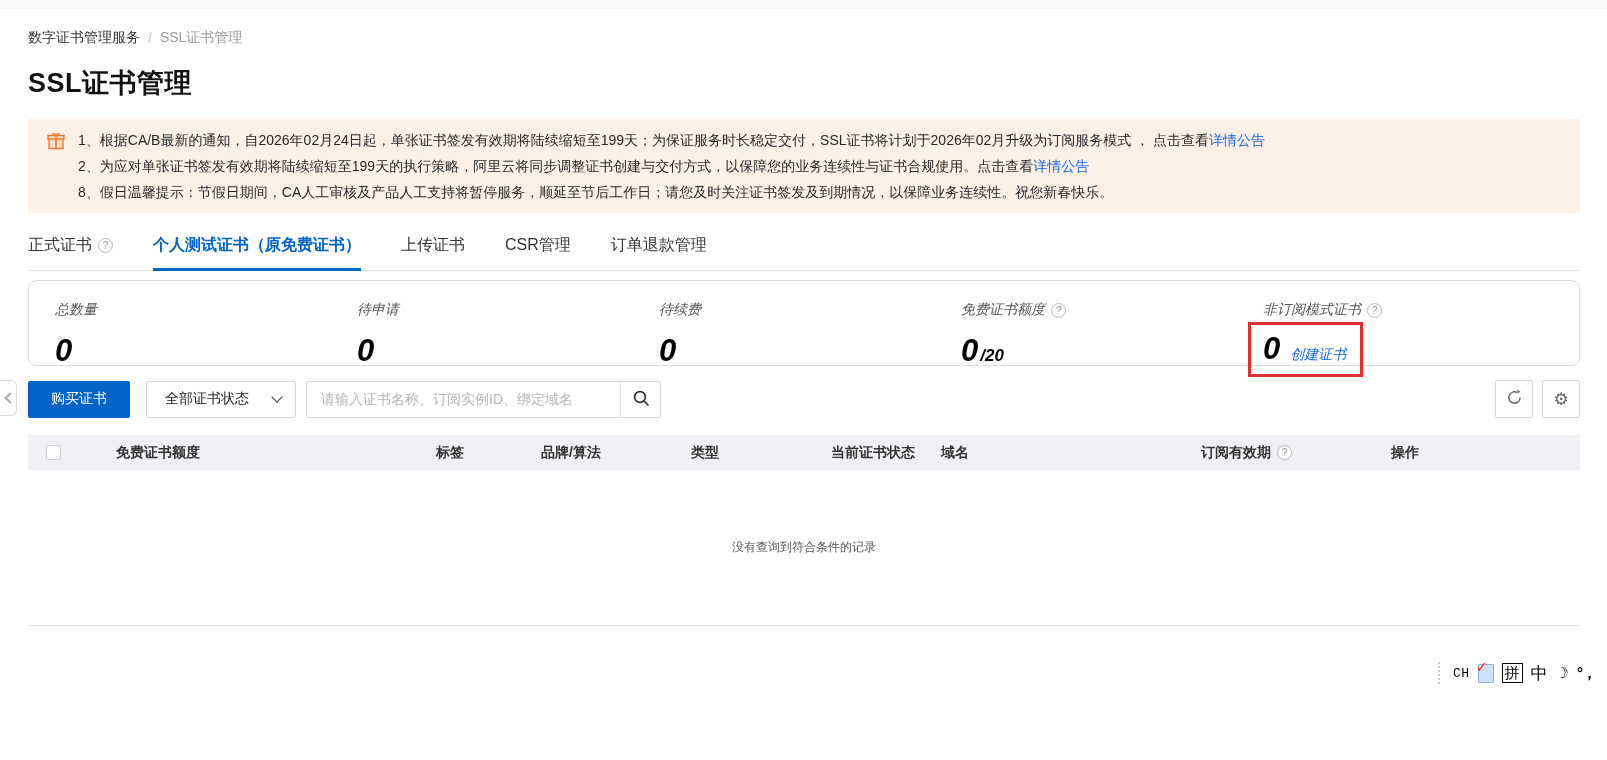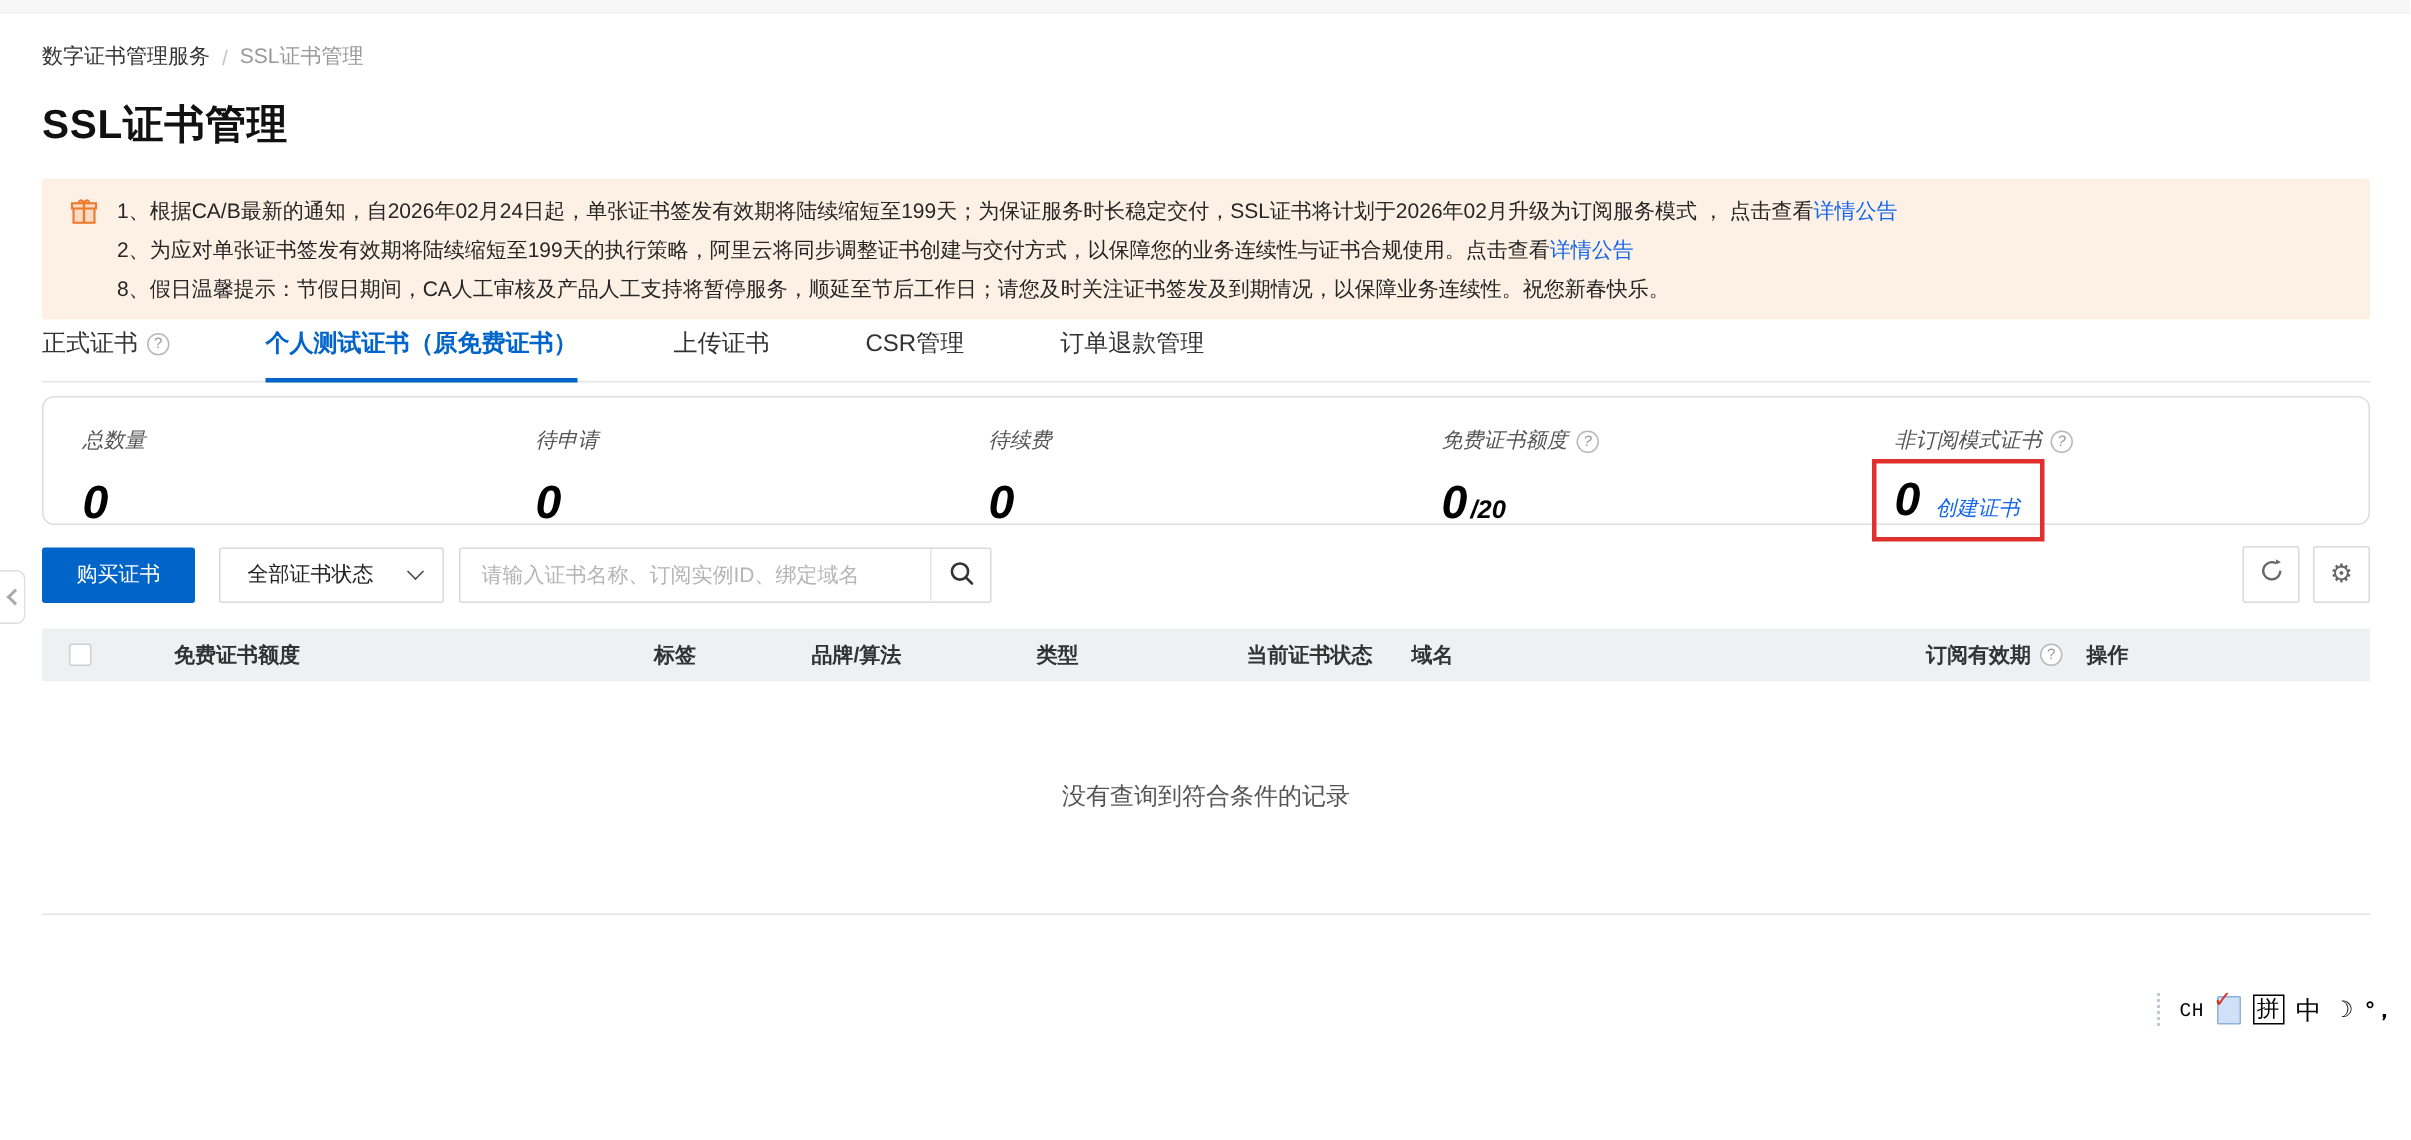--- a/index.html
+++ b/index.html
@@ -25,21 +25,21 @@
     margin-top:18px; background:#fdf1e6; border-radius:2px;
     padding:8px 18px 8px 18px; display:flex; gap:12px;
   }
   .gift-icon { flex:0 0 auto; width:20px; height:20px; margin-top:4px; }
   .notice-lines { flex:1; }
   .notice-line { font-size:14px; color:#262626; line-height:26px; }
   .notice-link { color:#1366ec; text-decoration:none; cursor:pointer; }
 
   
   .tabs-row {
-    display:flex; align-items:flex-end; gap:64px;
+    margin-top:16px; display:flex; align-items:flex-end; gap:40px;
     border-bottom:1px solid #e5e6e8; height:42px;
   }
   .tab { font-size:16px; color:#333; padding-bottom:14px; display:flex; align-items:center; gap:6px; cursor:pointer; position:relative; }
   .tab.active { color:#0064c8; font-weight:700; border-bottom:3px solid #0064c8; margin-bottom:-1px; padding-bottom:12px; }
   .help-circle {
     display:inline-flex; align-items:center; justify-content:center;
     width:15px; height:15px; border:1px solid #b8b8b8; border-radius:50%;
     font-size:10px; color:#9a9a9a; font-weight:400; background:#fff;
   }
 
@@ -107,24 +107,24 @@
   .table-wrap { margin-top:17px; }
   .thead { display:flex; align-items:center; background:#eef0f3; height:35px; font-size:14px; font-weight:700; color:#333; }
   .th { padding-left:16px; display:flex; align-items:center; gap:6px; }
   .th-cb { width:72px; padding-left:18px; }
   .col-instance { width:320px; }
   .col-tag { width:105px; }
   .col-brand { width:150px; }
   .col-type { width:140px; }
   .col-status { width:110px; }
   .col-domain { width:260px; }
-  .col-validity { width:190px;justify-content:flex-end; }
+  .col-validity { width:190px; }
   .col-action { flex:1; }
   .checkbox { width:15px; height:15px; border:1px solid #d0d0d0; border-radius:2px; background:#fff; cursor:pointer; }
-  .tbody-empty { height:156px; display:flex; align-items:center; justify-content:center; font-size:16px; color:#555; border-bottom:1px solid #e3e4e6; }
+  .tbody-empty { height:156px; display:flex; align-items:center; justify-content:center; font-size:12px; color:#555; border-bottom:1px solid #e3e4e6; }
 
   
   .ime-bar {
     position:absolute; right:9px; top:659px; height:28px;
     display:flex; align-items:center; gap:8px; font-size:15px; color:#000;
     background:#fff; padding:0 2px;
   }
   .ime-handle { width:5px; height:22px; border-left:2px dotted #bfc8d6; margin-right:2px; }
   .ime-lang { font-family:"Liberation Mono","DejaVu Sans Mono",monospace; font-size:13px; letter-spacing:0.5px; }
   .ime-note-icon { position:relative; width:16px; height:19px; background:#cfe0f7; border:1px solid #8fb0dd; border-radius:1px; }

